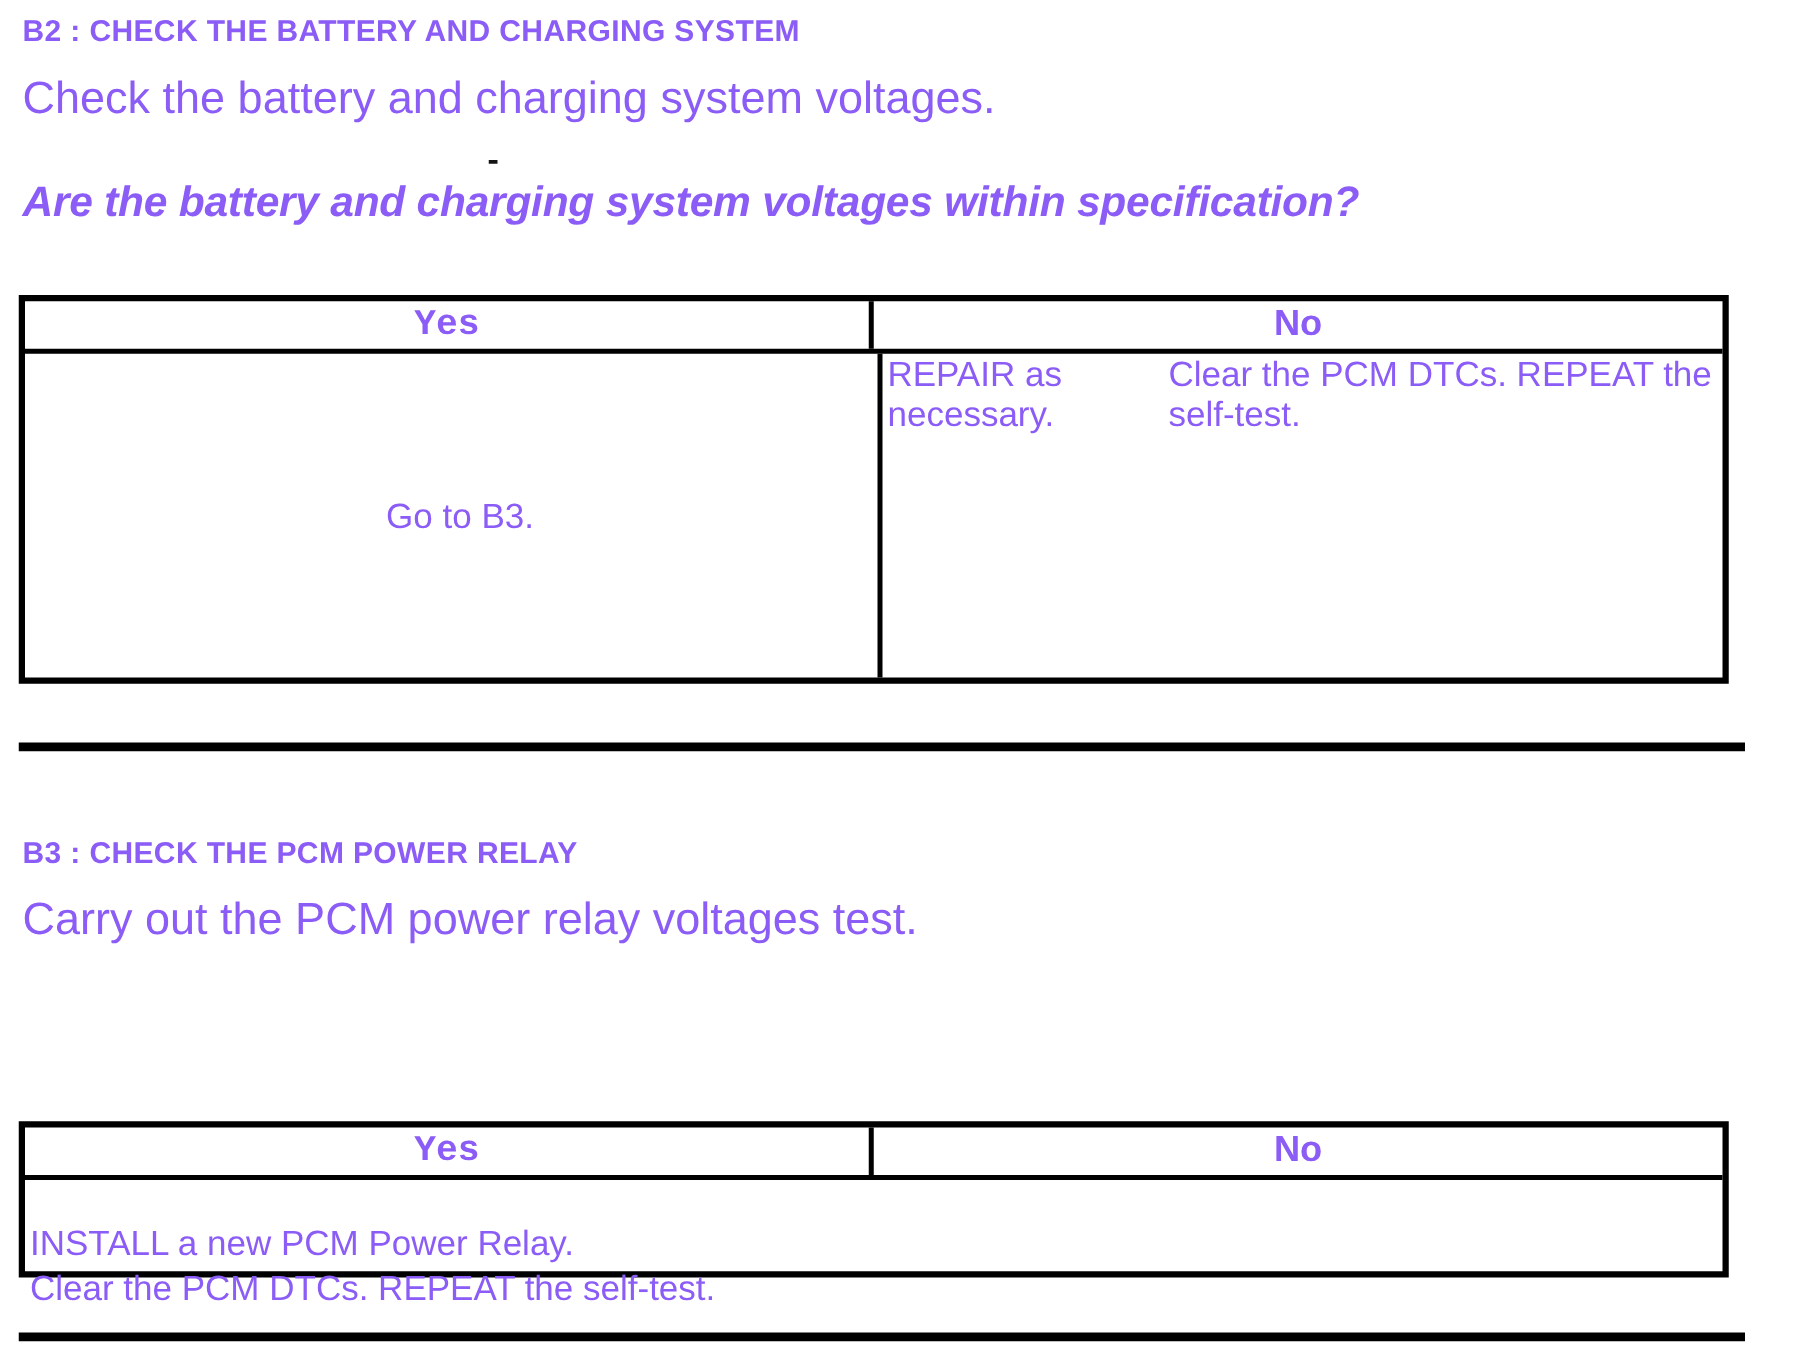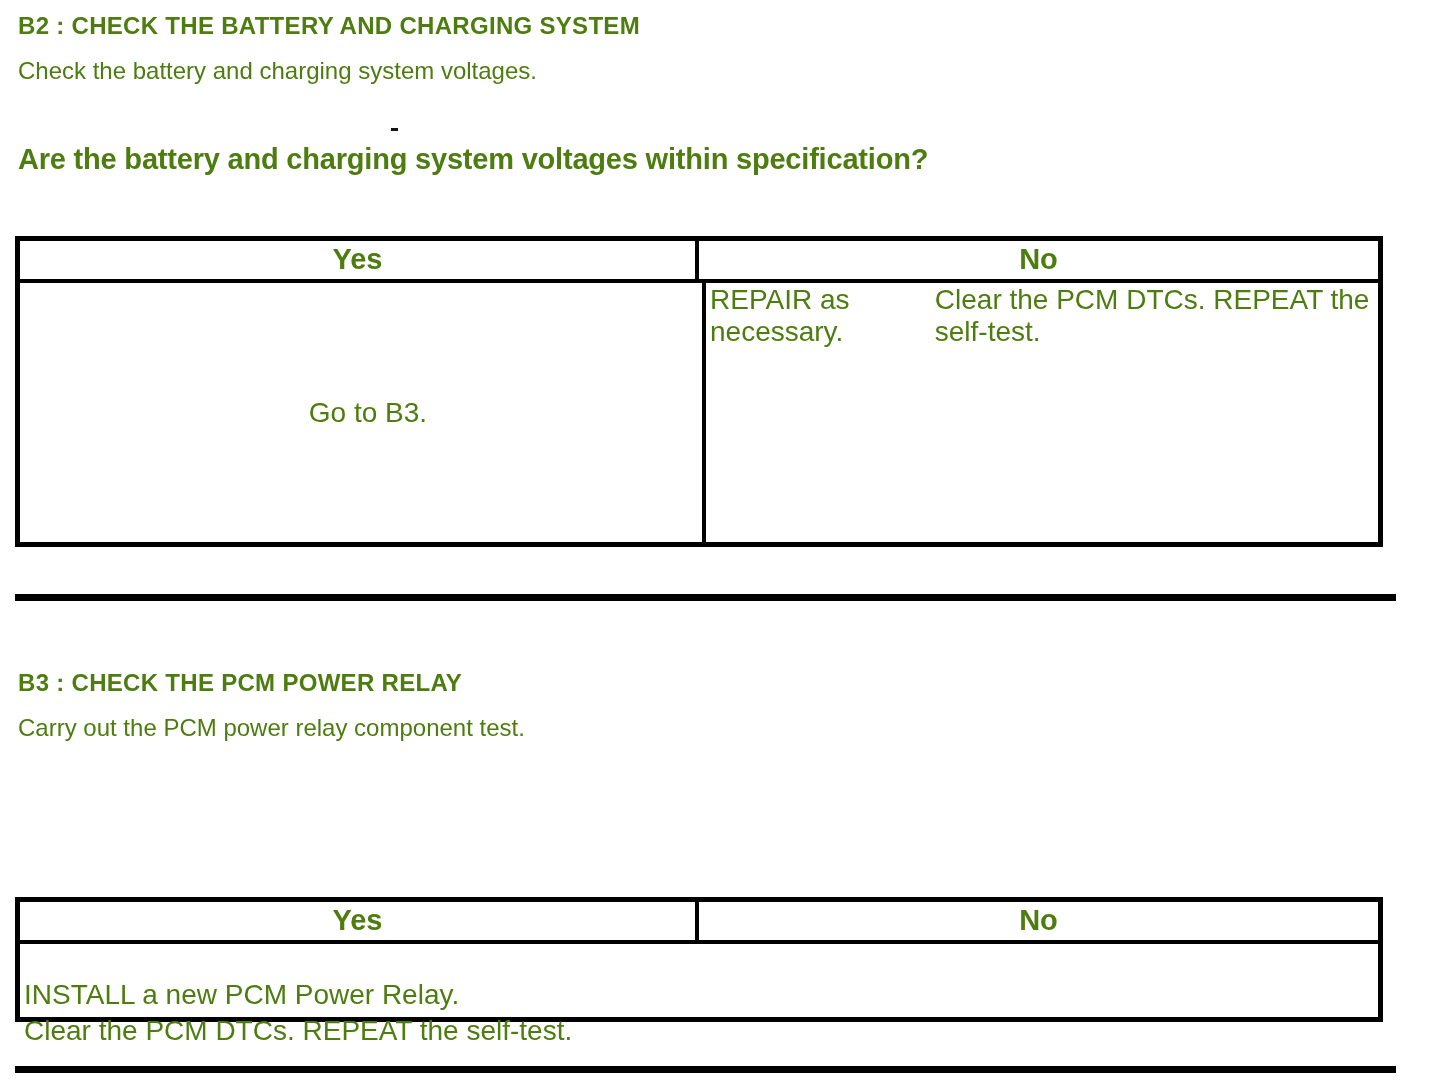--- a/index.html
+++ b/index.html
@@ -5,41 +5,42 @@
   html, body {
     margin: 0;
     padding: 0;
     background: #ffffff;
   }
   .page {
     position: relative;
     width: 1440px;
     height: 1092px;
     background: #ffffff;
-    color: #4d7c0f;
+    color: #8b5cf6;
     font-family: "Liberation Sans", sans-serif;
     overflow: hidden;
   }
   .abs { position: absolute; }
 
   .step-heading {
     font-size: 24px;
     font-weight: bold;
     letter-spacing: 0.3px;
     white-space: nowrap;
   }
   .instruction {
-    font-size: 24px;
+    font-size: 36px;
     white-space: nowrap;
   }
   .question {
-    font-size: 29px;
+    font-size: 34px;
     font-weight: bold;
     letter-spacing: -0.2px;
     white-space: nowrap;
+    font-style: italic;
   }
   .stray-mark {
     width: 7px;
     height: 3px;
     background: #141414;
   }
 
   .decision-table {
     box-sizing: border-box;
     border: 5px solid #000000;
@@ -58,21 +59,21 @@
     min-height: 0;
   }
   .th-cell {
     box-sizing: border-box;
     width: 50%;
     font-size: 29px;
     font-weight: bold;
     text-align: center;
     padding: 2px 0 3px 0;
   }
-  .th-cell.first { border-right: 4px solid #000000; }
+  .th-cell.first { border-right: 4px solid #000000; font-family: Liberation Mono, monospace; }
   .td-cell {
     box-sizing: border-box;
     width: 50%;
     font-size: 28px;
   }
   .td-cell.first { border-right: 4px solid #000000; margin-left: 14px; }
   .cell-centered {
     display: flex;
     align-items: center;
     justify-content: center;
@@ -121,21 +122,21 @@
         <span>REPAIR as necessary.</span>
         <span>Clear the PCM DTCs. REPEAT the self-test.</span>
       </div>
     </div>
   </div>
 
   <div class="abs divider" style="left:15px; top:594px; width:1381px;"></div>
 
   <div class="abs step-heading" style="left:18px; top:669px;">B3 : CHECK THE PCM POWER RELAY</div>
 
-  <div class="abs instruction" style="left:18px; top:714px;">Carry out the PCM power relay component test.</div>
+  <div class="abs instruction" style="left:18px; top:714px;">Carry out the PCM power relay voltages test.</div>
 
 
   <div class="abs decision-table" style="left:15px; top:897px; width:1368px; height:125px;">
     <div class="tbl-header-row">
       <div class="th-cell first">Yes</div>
       <div class="th-cell">No</div>
     </div>
     <div class="tbl-body-row">
       <div class="td-cell cell-lines">
         <span>INSTALL a new PCM Power Relay.</span>

